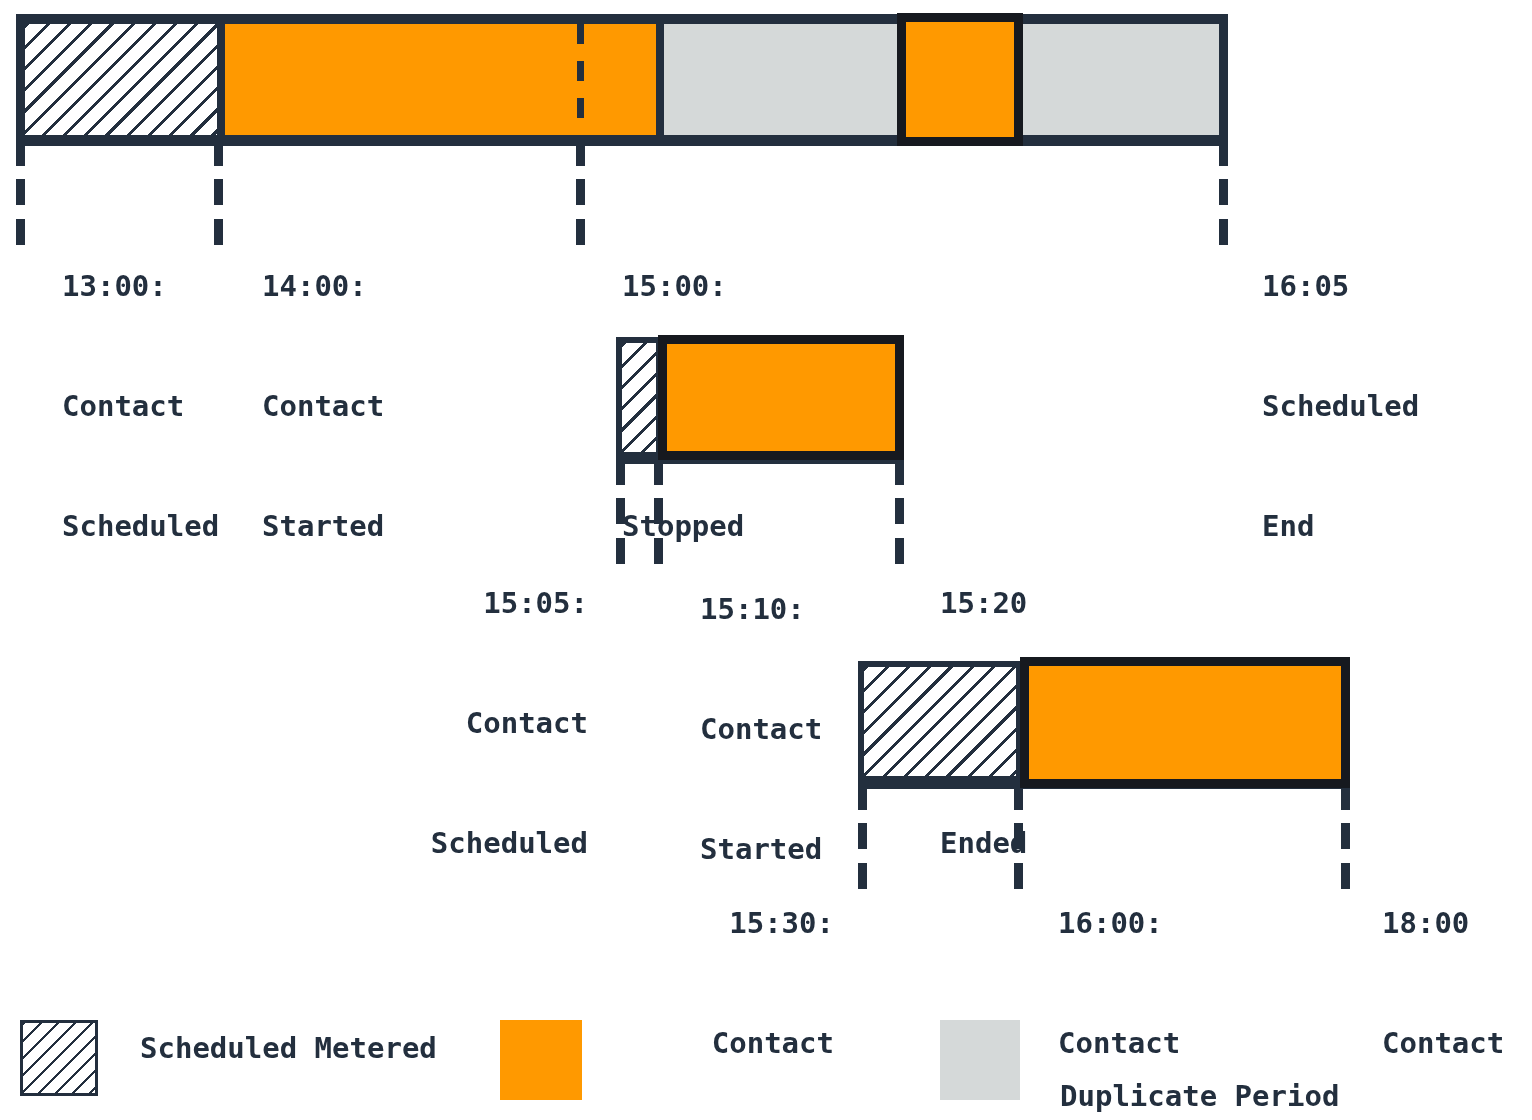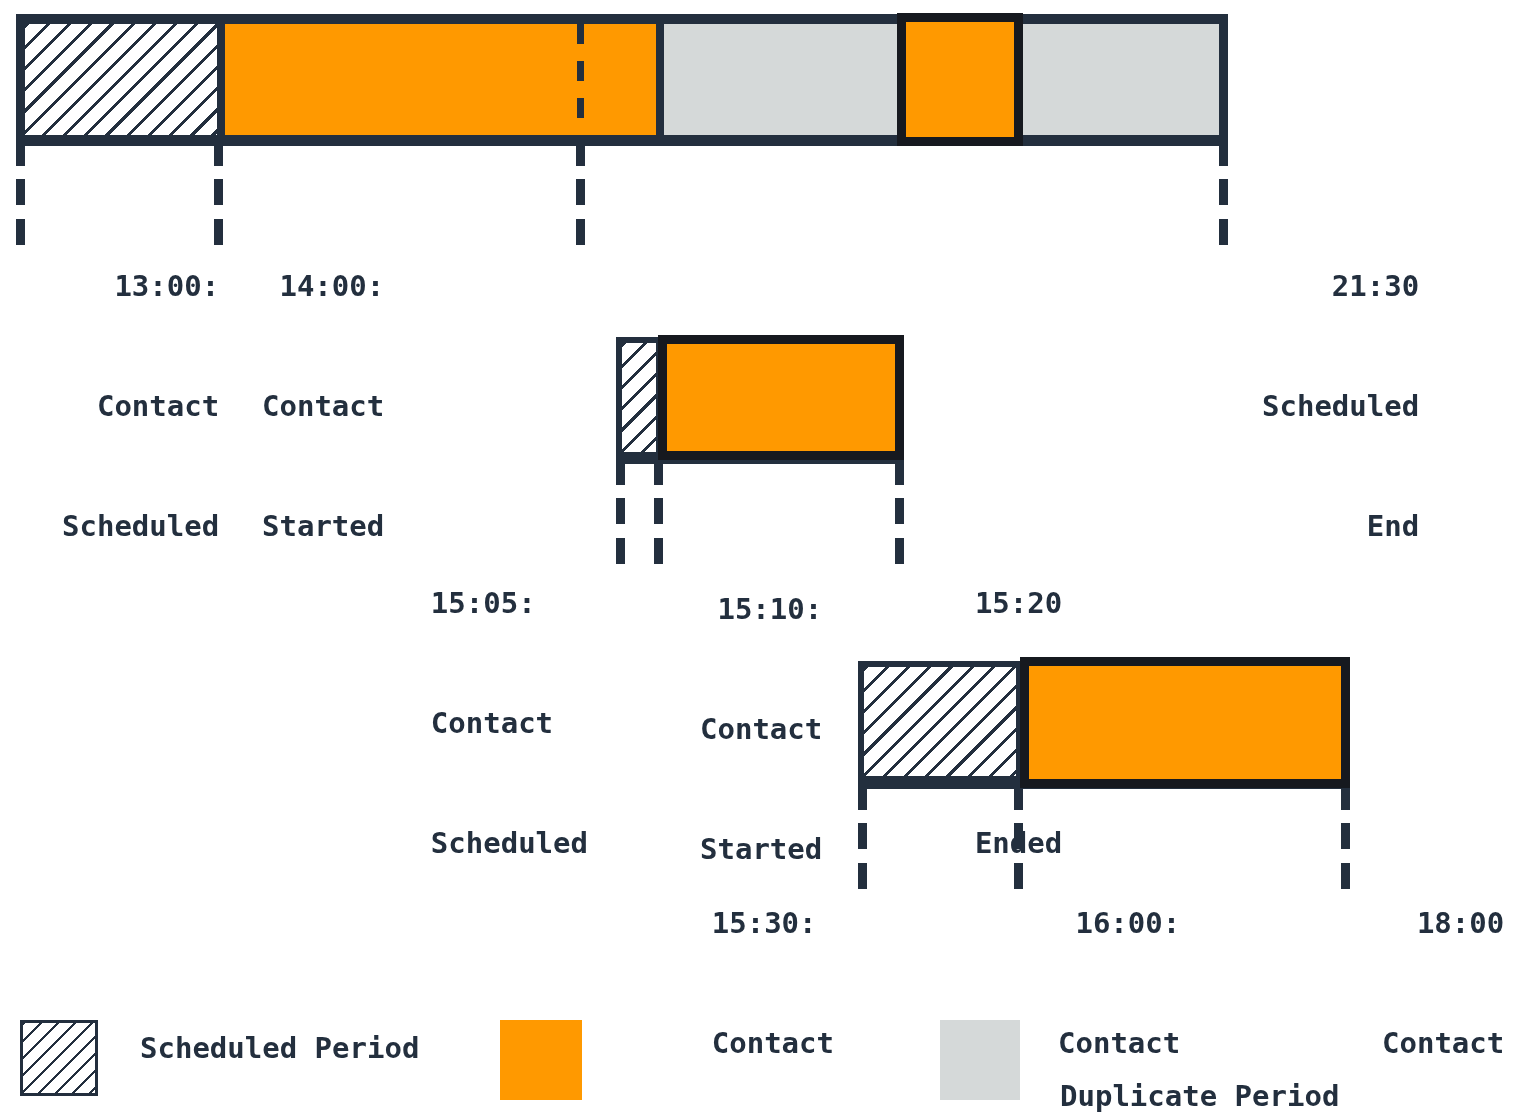--- a/index.html
+++ b/index.html
@@ -20,22 +20,22 @@
   .vdash{background-image:repeating-linear-gradient(180deg,#232F3E 0,#232F3E 20px,transparent 20px,transparent 37px);}
   
   .blackbox{box-sizing:border-box;border:9px solid #16191F;background:#FF9900;z-index:5;}
   
   .schedbox{box-sizing:border-box;border:6px solid #232F3E;z-index:3;}
   
   .drop{width:9px;background:#232F3E;}
   .tdash{width:9px;height:66px;
          background-image:repeating-linear-gradient(180deg,#232F3E 0,#232F3E 26px,transparent 26px,transparent 40px);}
   
-  .lbl{font-size:29px;line-height:40px;white-space:pre;text-align:right;}
-  .lbl.r{text-align:left;}
+  .lbl{font-size:29px;line-height:40px;white-space:pre;}
+  .lbl.r{text-align:right;}
   
   .sw-hatch{box-sizing:border-box;border:3px solid #232F3E;}
 </style>
 </head>
 <body>
 
 <div id="canvas">
 
   <div class="abs frame1">
     <div class="seg hatch" style="left:0;width:192px;"></div>
@@ -60,22 +60,27 @@
   <div class="abs lbl" style="left:62px;top:186px;">
     <div>13:00:</div>
     <div>Contact</div>
     <div>Scheduled</div>
   </div>
   <div class="abs lbl" style="left:262px;top:186px;">
     <div>14:00:</div>
     <div>Contact</div>
     <div>Started</div>
   </div>
+  <div class="abs lbl" style="left:622px;top:186px;">
+    <div>15:00:</div>
+    <div>Contact</div>
+    <div>Stopped</div>
+  </div>
   <div class="abs lbl" style="left:1262px;top:186px;">
-    <div>21:30</div>
+    <div>16:05</div>
     <div>Scheduled</div>
     <div>End</div>
   </div>
 
   <div class="abs navy" style="left:616px;top:455px;width:288px;height:9px;"></div>
   <div class="abs schedbox hatch" style="left:616px;top:337px;width:46px;height:121px;"></div>
   <div class="abs blackbox" style="left:658px;top:335px;width:246px;height:125px;"></div>
 
   <div class="abs drop" style="left:616px;top:464px;height:21px;"></div>
   <div class="abs tdash" style="left:616px;top:498px;"></div>
@@ -121,20 +126,20 @@
     <div>Contact</div>
     
   </div>
   <div class="abs lbl" style="left:1382px;top:823px;">
     <div>18:00</div>
     <div>Contact</div>
     
   </div>
 
   <div class="abs sw-hatch hatch-fine" style="left:20px;top:1020px;width:78px;height:76px;"></div>
-  <div class="abs lbl" style="left:140px;top:1028px;">Scheduled Period</div>
+  <div class="abs lbl" style="left:140px;top:1028px;">Scheduled Metered</div>
 
   <div class="abs orange" style="left:500px;top:1020px;width:82px;height:80px;"></div>
 
   <div class="abs gray" style="left:940px;top:1020px;width:80px;height:80px;"></div>
   <div class="abs lbl" style="left:1060px;top:1028px;margin-top:48px;">Duplicate Period</div>
 
 </div>
 
 </body></html>

